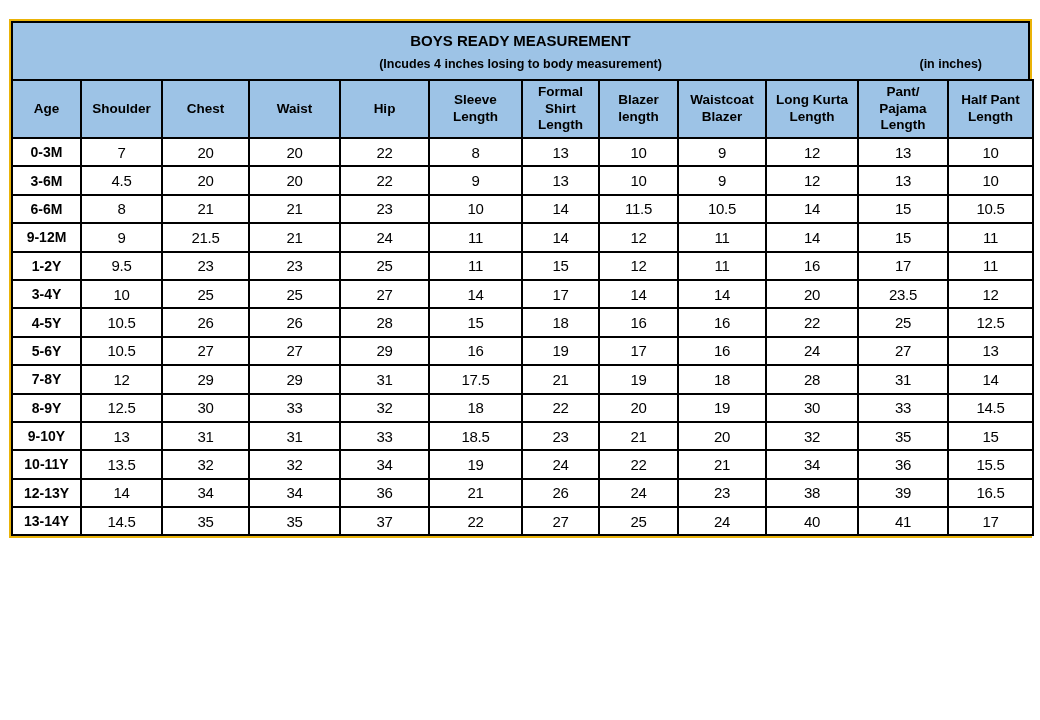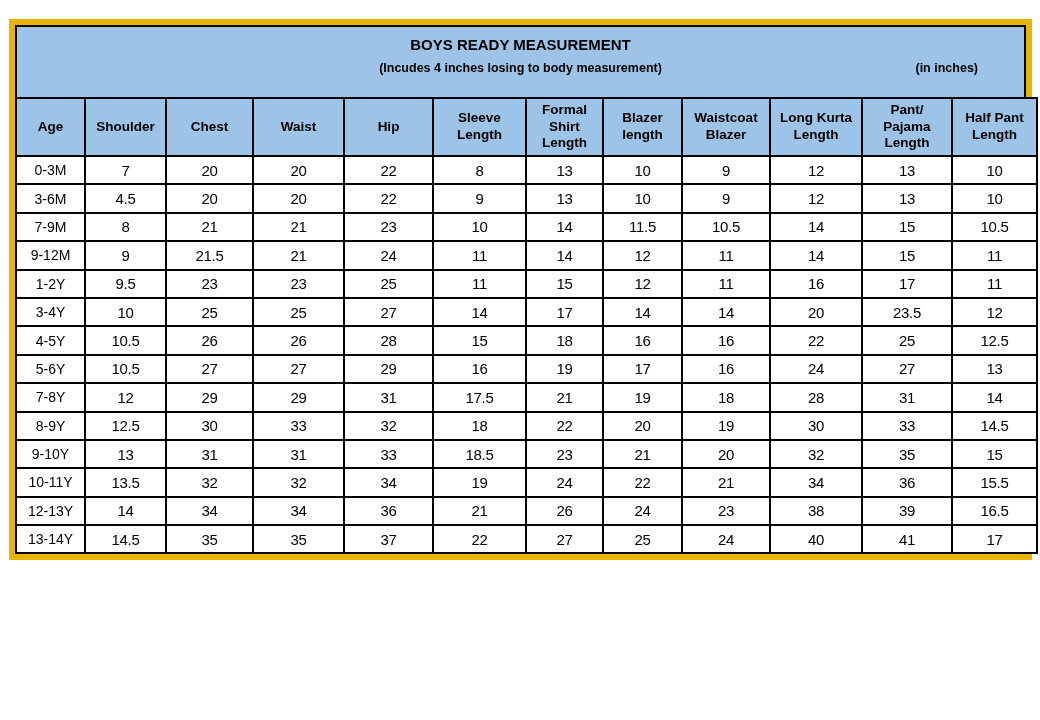--- a/index.html
+++ b/index.html
@@ -9,21 +9,21 @@
     width: 1040px;
     height: 720px;
     font-family: "Liberation Sans", sans-serif;
     color: #000;
   }
   .sheet {
     position: absolute;
     left: 9px;
     top: 19px;
     width: 1023px;
-    border: 6px solid #eab308;
+    border: 2px solid #eab308;
     box-sizing: border-box;
   }
   .titlebox {
     background: #9DC3E6;
     border: 2px solid #000;
     border-bottom: none;
     box-sizing: border-box;
     padding-top: 6px;
   }
   .title {
@@ -31,21 +31,21 @@
     font-weight: bold;
     font-size: 15px;
     line-height: 24px;
   }
   .subrow {
     position: relative;
     text-align: center;
     font-weight: bold;
     font-size: 12.5px;
     line-height: 22px;
-    padding-bottom: 18px;
+    padding-bottom: 4px;
   }
   .subtitle { display: inline-block; }
   .unitnote {
     position: absolute;
     right: 46px;
     top: 0;
     font-weight: bold;
     font-size: 12.5px;
   }
   table {
@@ -67,21 +67,21 @@
     font-size: 13.5px;
     height: 58px;
     line-height: 1.25;
     white-space: pre-line;
   }
   tbody td, tbody th {
     height: 28.4px;
     background: #ffffff;
   }
   tbody th.agecell {
-    font-weight: normal;
+    font-weight: bold;
     font-size: 14px;
   }
   tbody td.valcell {
     font-weight: normal;
     font-size: 15px;
     letter-spacing: -0.3px;
   }
 </style>
 </head>
 <body>
@@ -157,21 +157,21 @@
           <td class="valcell">22</td>
           <td class="valcell">9</td>
           <td class="valcell">13</td>
           <td class="valcell">10</td>
           <td class="valcell">9</td>
           <td class="valcell">12</td>
           <td class="valcell">13</td>
           <td class="valcell">10</td>
         </tr>
         <tr>
-          <th class="agecell">7-9M</th>
+          <th class="agecell">6-6M</th>
           <td class="valcell">8</td>
           <td class="valcell">21</td>
           <td class="valcell">21</td>
           <td class="valcell">23</td>
           <td class="valcell">10</td>
           <td class="valcell">14</td>
           <td class="valcell">11.5</td>
           <td class="valcell">10.5</td>
           <td class="valcell">14</td>
           <td class="valcell">15</td>

